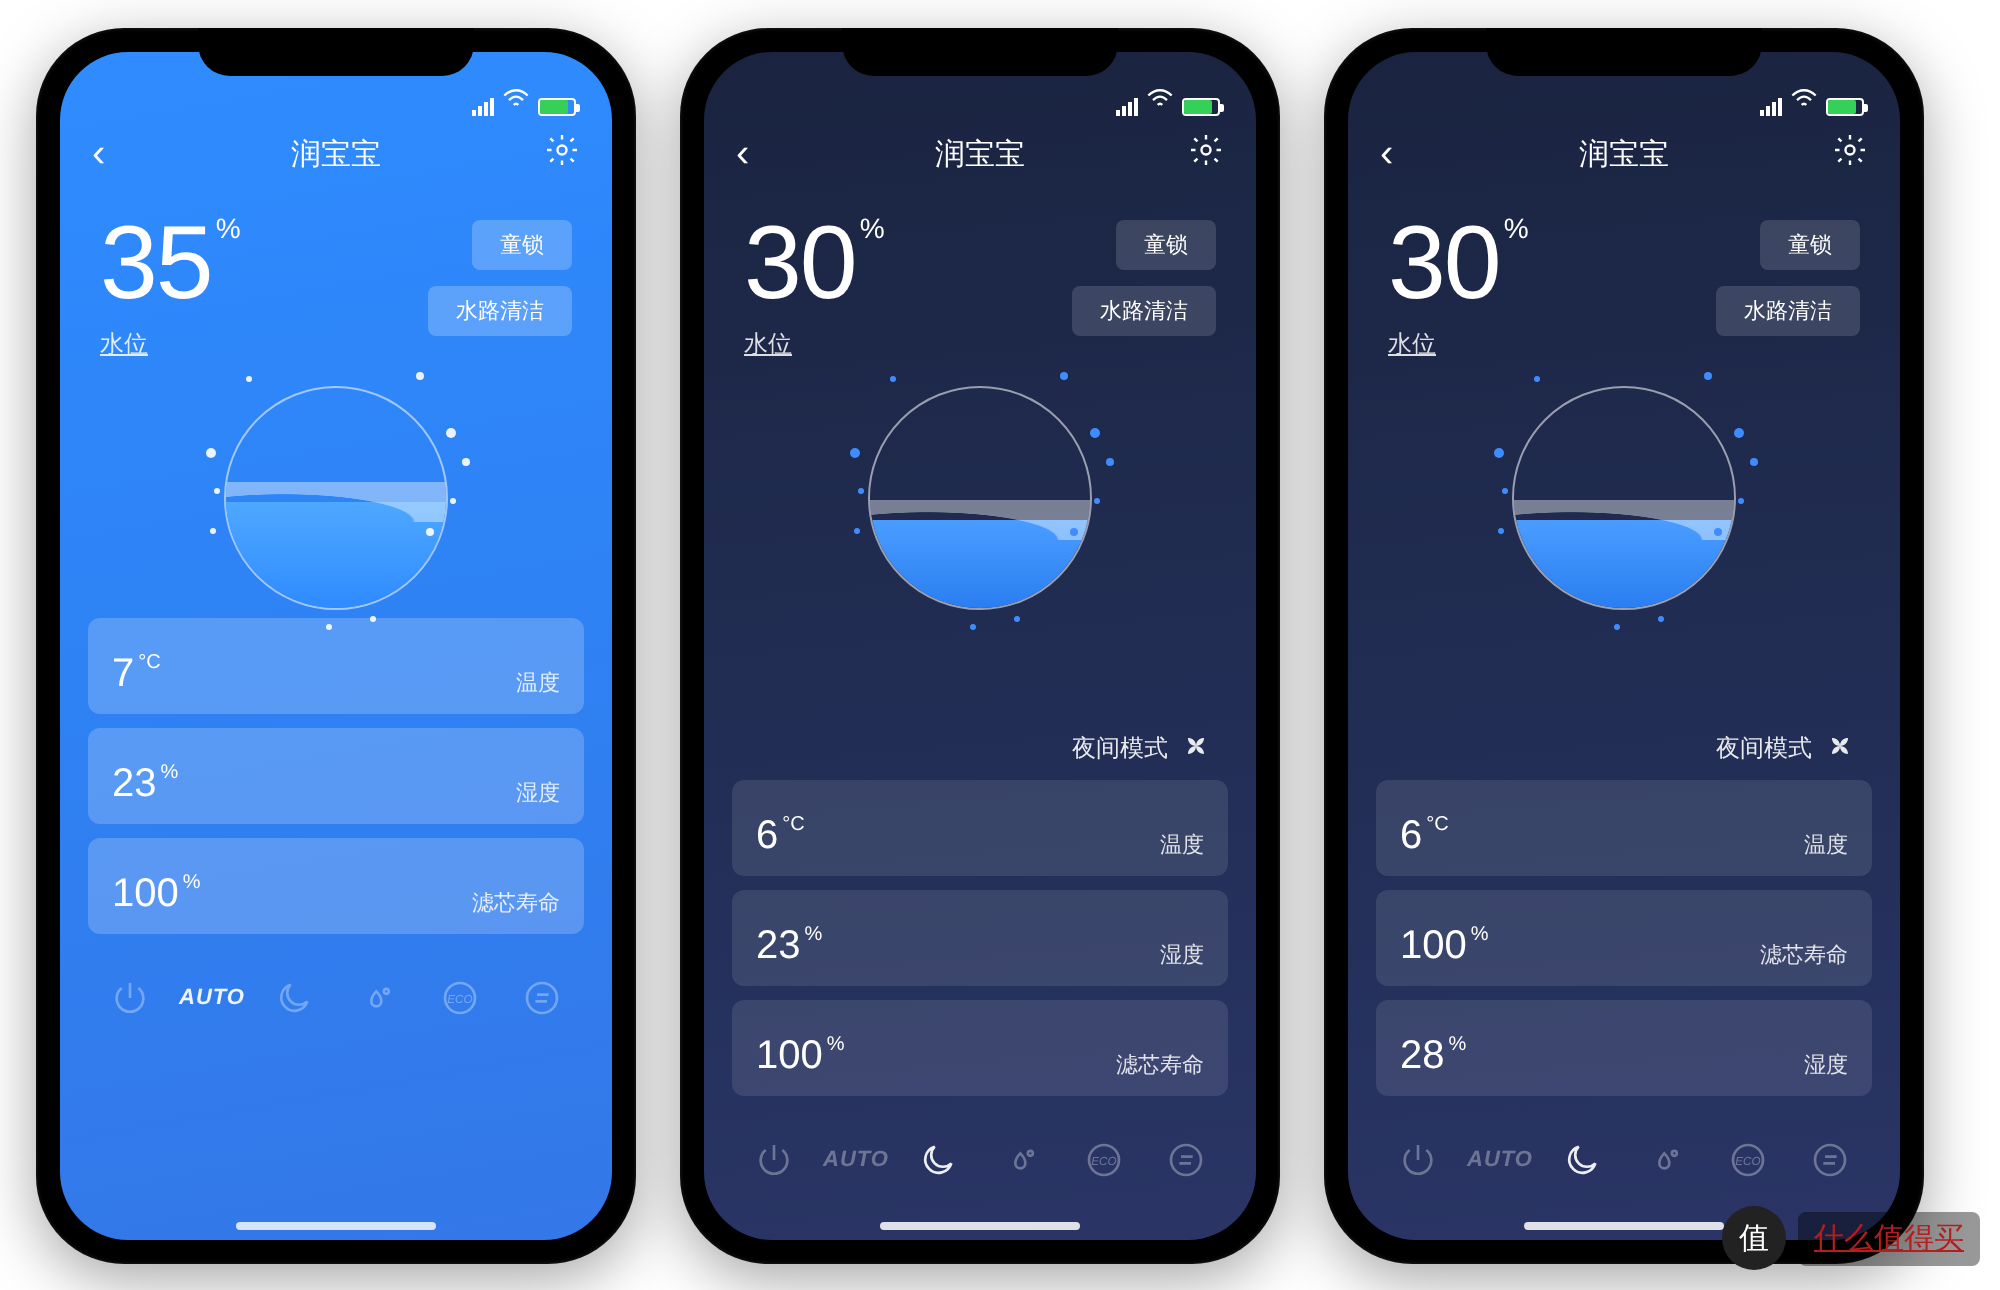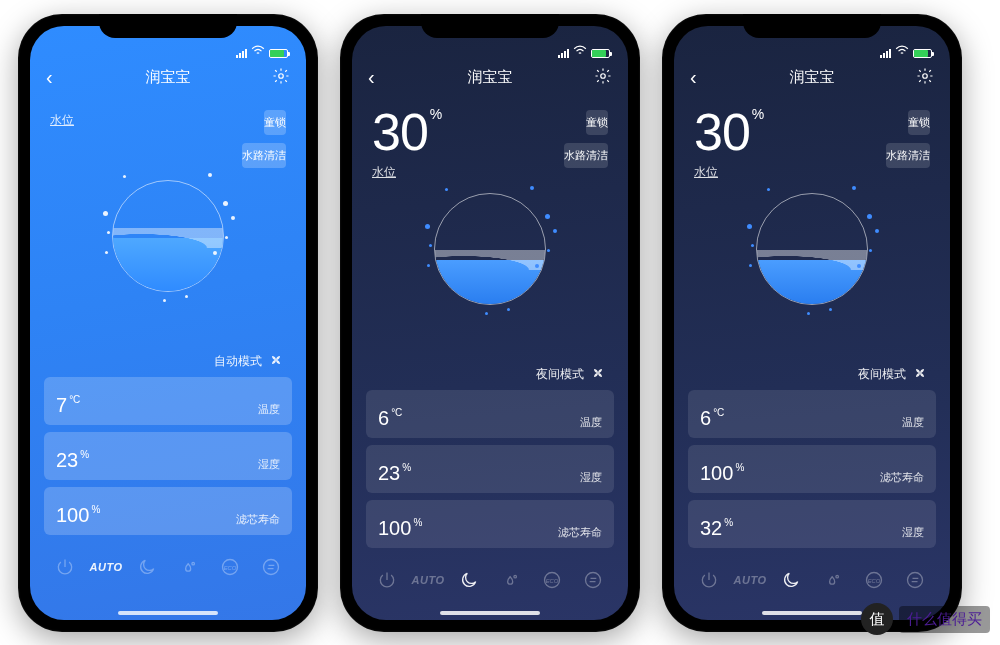--- a/index.html
+++ b/index.html
@@ -76,21 +76,21 @@
     padding: 12px 20px 0;
     display: flex;
     justify-content: space-between;
   }
   .readout .big { font-size: 52px; font-weight: 300; line-height: 1; letter-spacing: -1px; }
   .readout .pct { font-size: 14px; font-weight: 400; vertical-align: top; margin-left: 2px; }
   .readout .lbl { font-size: 12px; margin-top: 6px; opacity: .85; text-decoration: underline; }
   .chips { display: flex; flex-direction: column; gap: 8px; align-items: flex-end; margin-top: 4px; }
   .chip {
     font-size: 11px;
-    padding: 5px 0;
+    padding: 5px 14px;
     border-radius: 4px;
     background: rgba(255,255,255,.22);
     white-space: nowrap;
     text-align: right;
   }
   .bg-dark .chip { background: rgba(255,255,255,.14); }
   .orb-wrap { display:flex; justify-content:center; margin: 12px 0 4px; }
   .orb {
     width: 112px; height: 112px;
     border-radius: 50%;
@@ -180,23 +180,24 @@
   }
   .watermark .badge {
     width: 32px; height: 32px;
     background: #222;
     border-radius: 50%;
     display:flex; align-items:center; justify-content:center;
     color:#fff; font-size:15px;
   }
   .watermark .txt {
     background: rgba(0,0,0,.4);
-    color:#4c1d95;
+    color:#b91c1c;
     padding: 4px 8px;
     border-radius: 4px;
+    text-decoration: underline;
   }
 </style>
 </head>
 <body>
 
 <div class="row" id="row">
   <div class="phone">
     <div class="notch"></div>
     <div class="screen bg-light">
       <div class="status-bar">
@@ -220,20 +221,21 @@
       <div class="nav">
         <span class="back">‹</span>
         <span>润宝宝</span>
         <span class="gear"><svg viewBox="0 0 24 24">
               <circle cx="12" cy="12" r="3"></circle>
               <path d="M12 2v3M12 19v3M4.2 4.2l2.1 2.1M17.7 17.7l2.1 2.1M2 12h3M19 12h3M4.2 19.8l2.1-2.1M17.7 6.3l2.1-2.1"></path>
             </svg></span>
       </div>
       <div class="top-area">
         <div class="readout">
+          <div><span class="big">35</span><span class="pct">%</span></div>
           <div class="lbl">水位</div>
         </div>
         <div class="chips">
           <span class="chip">童锁</span>
           <span class="chip">水路清洁</span>
         </div>
       </div>
       <div class="orb-wrap">
         <div class="orb">
           <div class="fill">
@@ -247,26 +249,20 @@
               <i style="left:112px;top:55px;width:3px;height:3px"></i>
               <i style="left:10px;top:-6px;width:3px;height:3px"></i>
               <i style="left:95px;top:-8px;width:4px;height:4px"></i>
               <i style="left:100px;top:70px;width:4px;height:4px"></i>
               <i style="left:-8px;top:70px;width:3px;height:3px"></i>
               <i style="left:50px;top:118px;width:3px;height:3px"></i>
               <i style="left:72px;top:114px;width:3px;height:3px"></i>
             </div>
         </div>
       </div>
-      <div class="mode-label">
-        <span>自动模式</span>
-        <span><svg viewBox="0 0 24 24" stroke="currentColor" fill="currentColor" stroke-width="0">
-              <path d="M12 12c4 0 6-3 6-6-3 0-6 2-6 6zm0 0c0 4 3 6 6 6 0-3-2-6-6-6zm0 0c-4 0-6 3-6 6 3 0 6-2 6-6zm0 0c0-4-3-6-6-6 0 3 2 6 6 6z"></path>
-            </svg></span>
-      </div>
       <div class="cards">
     <div class="card">
       <span><span class="val">7</span><span class="unit">°C</span></span>
       <span class="cap">温度</span>
     </div>
     <div class="card">
       <span><span class="val">23</span><span class="unit">%</span></span>
       <span class="cap">湿度</span>
     </div>
     <div class="card">
@@ -491,21 +487,21 @@
       <div class="cards">
     <div class="card">
       <span><span class="val">6</span><span class="unit">°C</span></span>
       <span class="cap">温度</span>
     </div>
     <div class="card">
       <span><span class="val">100</span><span class="unit">%</span></span>
       <span class="cap">滤芯寿命</span>
     </div>
     <div class="card">
-      <span><span class="val">32</span><span class="unit">%</span></span>
+      <span><span class="val">28</span><span class="unit">%</span></span>
       <span class="cap">湿度</span>
     </div>
         </div>
       <div class="toolbar">
         <span class="item dim">
             <svg viewBox="0 0 24 24">
               <path d="M12 3v9"></path>
               <path d="M7 6a8 8 0 1 0 10 0"></path>
             </svg>
           </span>

